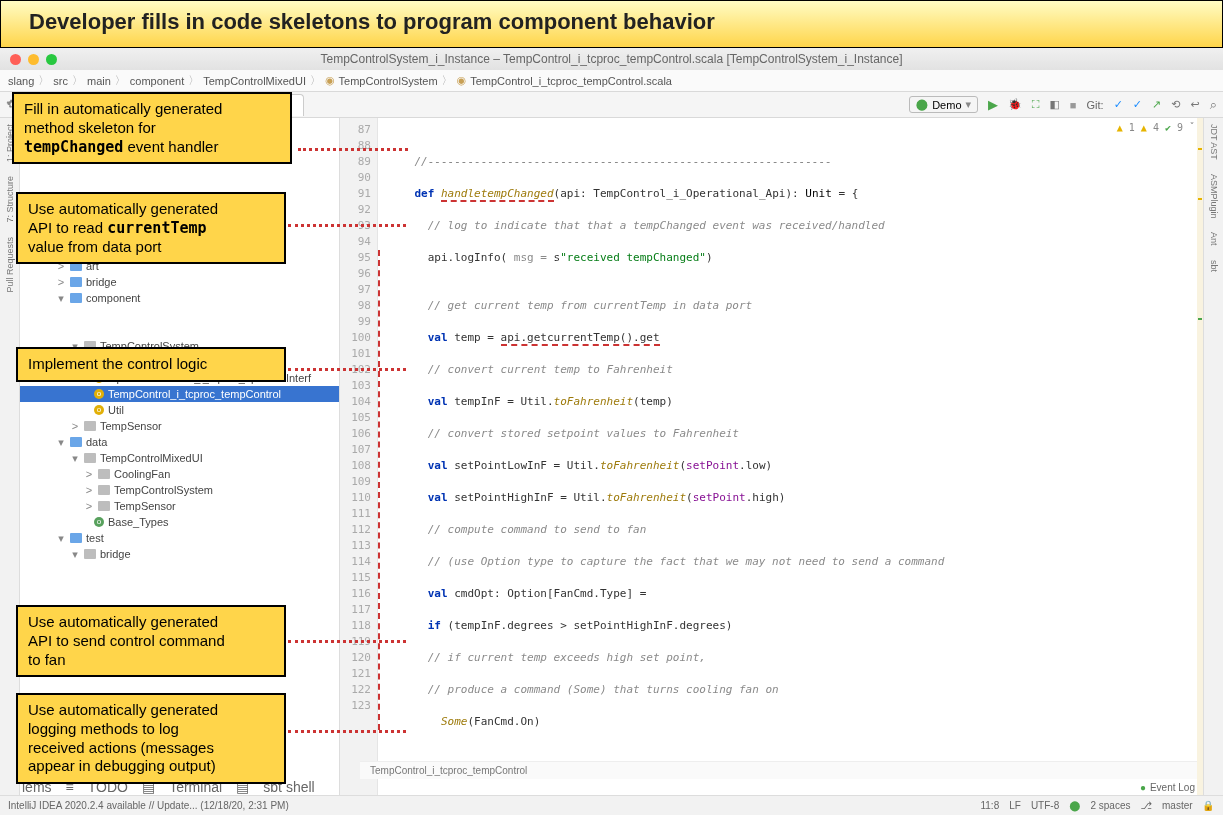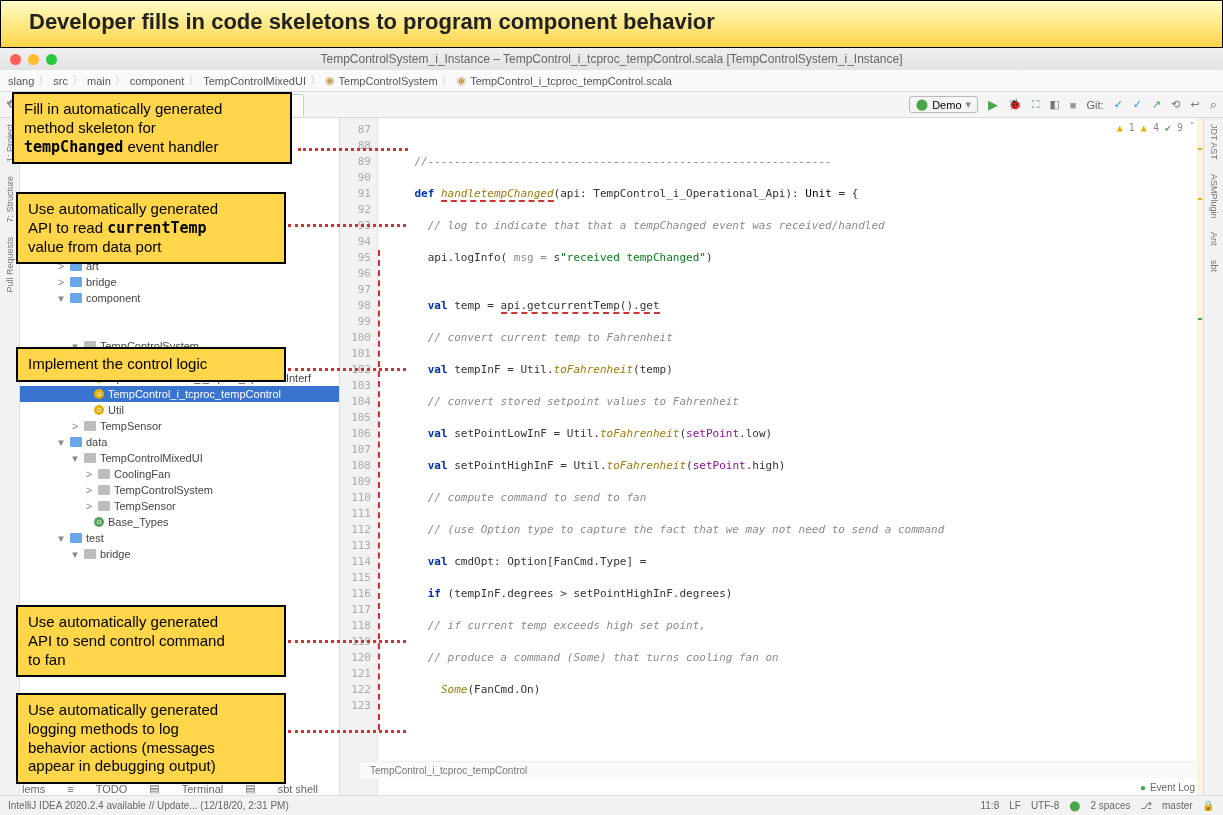--- a/index.html
+++ b/index.html
@@ -41,21 +41,21 @@
   .fn { color:#9d7a0a; font-style:italic; }
   .cm { color:#8a8a8a; font-style:italic; }
   .st { color:#067d17; }
   .ty { color:#000; }
   .pm { color:#8a8a8a; }
   .dash-under { border-bottom:2px dashed #cc3333; }
   .lmark { display:inline-block; width:3px;height:14px;position:absolute;left:0; }
   .lmark.red { border-left:2px dashed #cc3333; }
   .status { height:20px; background:#f2f2f2; border-top:1px solid #ddd; display:flex; align-items:center; justify-content:space-between; padding:0 8px; font-size:10px; color:#666; }
   .status .right { display:flex; gap:10px; align-items:center; }
-  .bottom-tools { position:absolute; left:22px; bottom:20px; display:flex; gap:22px; font-size:11px; color:#666; align-items:center; }
+  .bottom-tools { position:absolute; left:22px; bottom:20px; display:flex; gap:14px; font-size:14px; color:#666; align-items:center; }
   .callout { position:absolute; background:#ffd54a; border:2px solid #000; padding:6px 10px; font-size:15px; line-height:1.25; z-index:10; }
   .callout b { font-family:Menlo,Monaco,monospace; font-weight:700; }
   .redline { position:absolute; border-top:3px dotted #cc3333; z-index:5; }
   .ed-crumb { height:18px; border-top:1px solid #eee; padding:0 10px; font-size:10px; color:#777; display:flex; align-items:center; }
   .warn-strip { position:absolute; right:2px; top:2px; font-size:10px; color:#888; display:flex; gap:6px; align-items:center; }
   .tri { font-size:10px; }
   .tri.y{color:#e6b400;} .tri.g{color:#4aa64a;}
   .demo-box { border:1px solid #bbb; padding:1px 6px; border-radius:3px; display:flex; align-items:center; gap:4px; }
   .git-check{color:#1a8cff;}
   .run-play{color:#4aa64a;font-size:13px;}
@@ -318,20 +318,21 @@
       <div class="warn-strip">
         <span class="tri y">▲</span><span>1</span>
         <span class="tri y">▲</span><span>4</span>
         <span class="tri g">✔</span><span>9</span><span style="color:#888">ˇ</span>
       </div>
 <div><span class="cm">    //-------------------------------------------------------------</span></div>
 <div><span>    </span><span class="kw">def</span><span> </span><span class="fn dash-under">handletempChanged</span><span>(api: TempControl_i_Operational_Api): </span><span class="ty">Unit</span><span> = {</span></div>
 <div><span class="cm">      // log to indicate that that a tempChanged event was received/handled</span></div>
 <div><span>      api.logInfo( </span><span class="pm">msg =</span><span> s</span><span class="st">"received tempChanged"</span><span>)</span></div>
 <div><span></span></div>
+<div><span class="cm">      // get current temp from currentTemp in data port</span></div>
 <div><span>      </span><span class="kw">val</span><span> temp = </span><span class="dash-under">api.getcurrentTemp().get</span></div>
 <div><span class="cm">      // convert current temp to Fahrenheit</span></div>
 <div><span>      </span><span class="kw">val</span><span> tempInF = Util.</span><span class="fn">toFahrenheit</span><span>(temp)</span></div>
 <div><span class="cm">      // convert stored setpoint values to Fahrenheit</span></div>
 <div><span>      </span><span class="kw">val</span><span> setPointLowInF = Util.</span><span class="fn">toFahrenheit</span><span>(</span><span style="color:#871094">setPoint</span><span>.low)</span></div>
 <div><span>      </span><span class="kw">val</span><span> setPointHighInF = Util.</span><span class="fn">toFahrenheit</span><span>(</span><span style="color:#871094">setPoint</span><span>.high)</span></div>
 <div><span class="cm">      // compute command to send to fan</span></div>
 <div><span class="cm">      // (use Option type to capture the fact that we may not need to send a command</span></div>
 <div><span>      </span><span class="kw">val</span><span> cmdOpt: Option[FanCmd.Type] =</span></div>
 <div><span>      </span><span class="kw">if</span><span> (tempInF.degrees &gt; setPointHighInF.degrees)</span></div>
@@ -420,21 +421,21 @@
   <span>Implement the control logic</span>
 </div>
 <div class="callout" style="left:16px;top:605px;width:270px">
   <span>Use automatically generated</span><br>
   <span>API to send control command</span><br>
   <span>to fan</span>
 </div>
 <div class="callout" style="left:16px;top:693px;width:270px">
   <span>Use automatically generated</span><br>
   <span>logging methods to log</span><br>
-  <span>behavior actions (messages</span><br>
+  <span>received actions (messages</span><br>
   <span>appear in debugging output)</span>
 </div>
 
 <div class="redline" style="left:298px;top:148px;width:110px"></div>
 <div class="redline" style="left:288px;top:224px;width:118px"></div>
 <div class="redline" style="left:288px;top:368px;width:118px"></div>
 <div class="redline" style="left:288px;top:640px;width:118px"></div>
 <div class="redline" style="left:288px;top:730px;width:118px"></div>
 
 </body></html>

